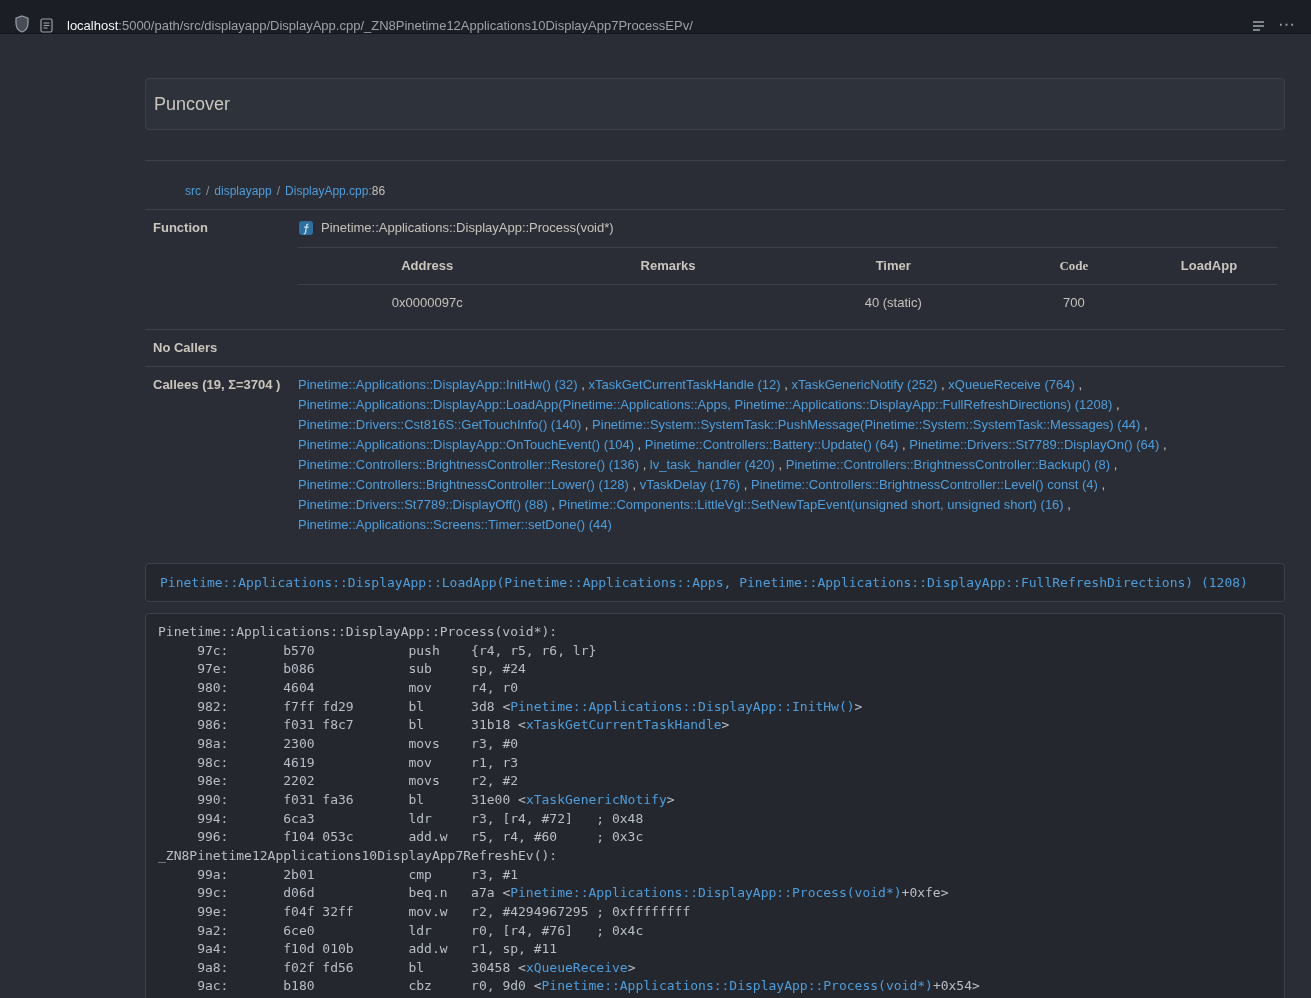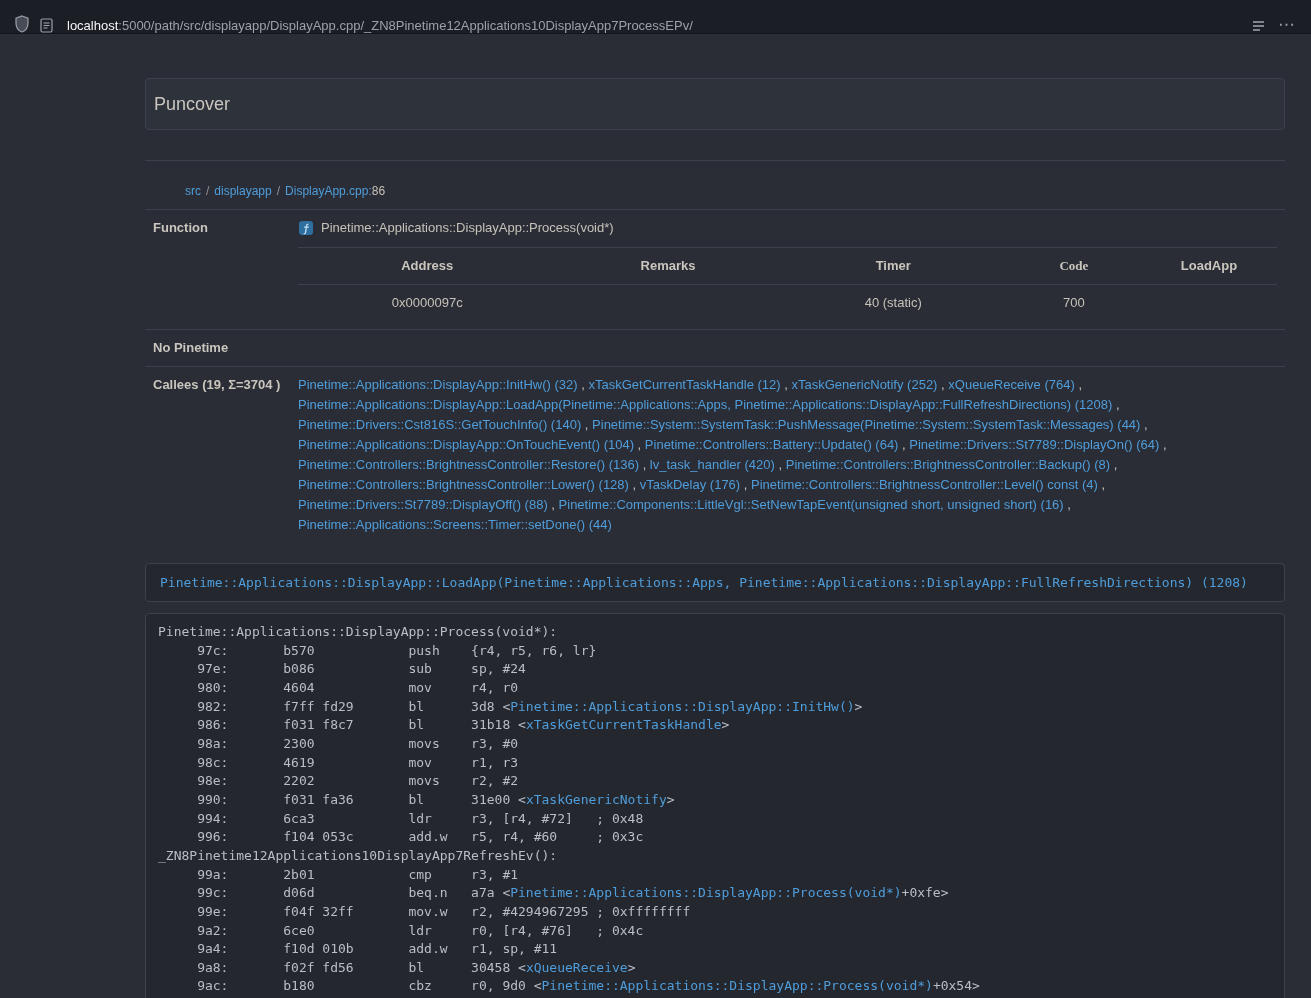--- a/index.html
+++ b/index.html
@@ -126,21 +126,21 @@
                 <td></td>
                 <td>40 (static)</td>
                 <td>700</td>
                 <td></td>
               </tr>
             </tbody>
           </table>
         </td>
       </tr>
       <tr>
-        <td class="label">No Pinetime</td>
+        <td class="label">No Callers</td>
         <td></td>
       </tr>
       <tr>
         <td class="label">Callees (19, Σ=3704 )</td>
         <td>
           <div class="callees"><a href="#">Pinetime::Applications::DisplayApp::InitHw() (32)</a><span> , </span><a href="#">xTaskGetCurrentTaskHandle (12)</a><span> , </span><a href="#">xTaskGenericNotify (252)</a><span> , </span><a href="#">xQueueReceive (764)</a><span> , </span><a href="#">Pinetime::Applications::DisplayApp::LoadApp(Pinetime::Applications::Apps, Pinetime::Applications::DisplayApp::FullRefreshDirections) (1208)</a><span> , </span><a href="#">Pinetime::Drivers::Cst816S::GetTouchInfo() (140)</a><span> , </span><a href="#">Pinetime::System::SystemTask::PushMessage(Pinetime::System::SystemTask::Messages) (44)</a><span> , </span><a href="#">Pinetime::Applications::DisplayApp::OnTouchEvent() (104)</a><span> , </span><a href="#">Pinetime::Controllers::Battery::Update() (64)</a><span> , </span><a href="#">Pinetime::Drivers::St7789::DisplayOn() (64)</a><span> , </span><a href="#">Pinetime::Controllers::BrightnessController::Restore() (136)</a><span> , </span><a href="#">lv_task_handler (420)</a><span> , </span><a href="#">Pinetime::Controllers::BrightnessController::Backup() (8)</a><span> , </span><a href="#">Pinetime::Controllers::BrightnessController::Lower() (128)</a><span> , </span><a href="#">vTaskDelay (176)</a><span> , </span><a href="#">Pinetime::Controllers::BrightnessController::Level() const (4)</a><span> , </span><a href="#">Pinetime::Drivers::St7789::DisplayOff() (88)</a><span> , </span><a href="#">Pinetime::Components::LittleVgl::SetNewTapEvent(unsigned short, unsigned short) (16)</a><span> , </span><a href="#">Pinetime::Applications::Screens::Timer::setDone() (44)</a></div>
         </td>
       </tr>
     </tbody>
   </table>

